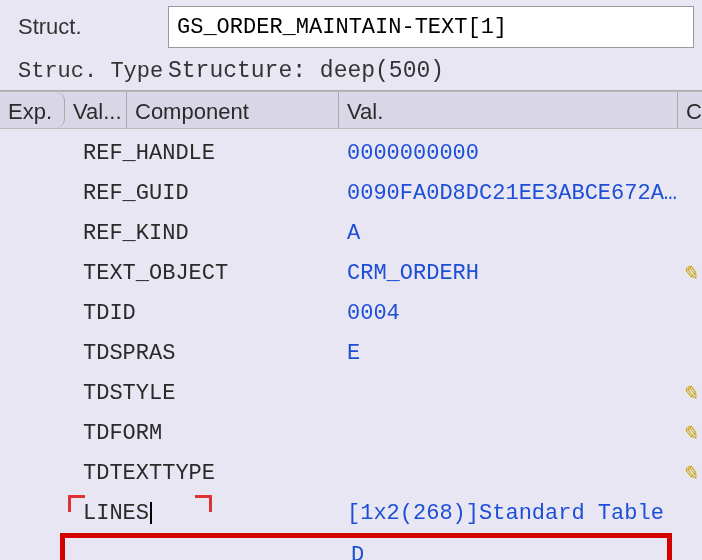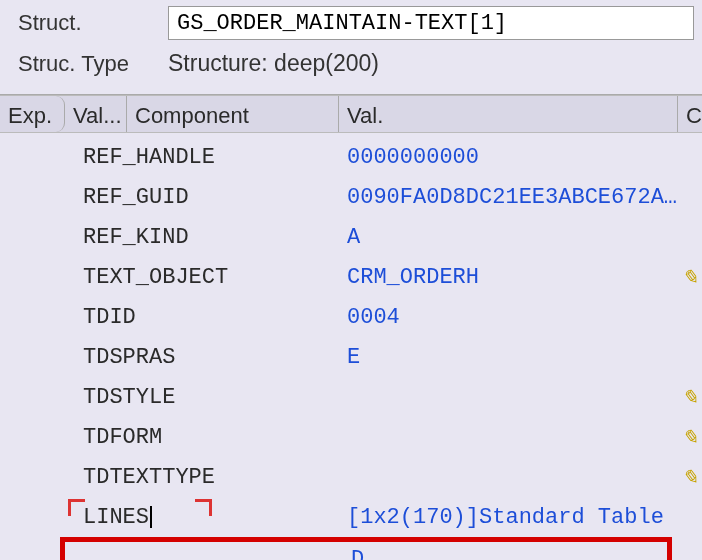--- a/index.html
+++ b/index.html
@@ -26,21 +26,21 @@
     margin-bottom: 10px;
     padding-left: 18px;
   }
   .field-label {
     font-size: 22px;
     color: #333;
     width: 150px;
   }
   .text-input {
     flex: 1;
-    height: 34px;
+    height: 42px;
     border: 1px solid #999;
     background: #ffffff;
     font-size: 22px;
     font-family: "Courier New", monospace;
     padding: 0 8px;
     margin-right: 8px;
     box-sizing: border-box;
   }
   .struct-type-value {
     font-size: 23px;
@@ -161,23 +161,23 @@
 </head>
 <body>
 
 <div class="container">
 
   <div class="top-area">
     <div class="field-row">
       <div class="field-label">Struct.</div>
       <input class="text-input" value="GS_ORDER_MAINTAIN-TEXT[1]" style="">
     </div>
-    <div class="field-row" style="margin-bottom:17px;">
+    <div class="field-row" style="margin-bottom:6px;font-family:Liberation Mono, monospace;">
       <div class="field-label">Struc. Type</div>
-      <div class="struct-type-value">Structure: deep(200)</div>
+      <div class="struct-type-value">Structure: deep(500)</div>
     </div>
   </div>
 
   <div class="sep-line"></div>
 
   <div class="table-head">
     <div class="th th-exp">Exp.</div>
     <div class="th th-valt">Val...</div>
     <div class="th th-comp">Component</div>
     <div class="th th-val">Val.</div>
@@ -253,21 +253,21 @@
         <div class="cell-valt"></div>
         <div class="cell-val"></div>
         <div class="cell-last">
           <span class="pencil">✎</span>
         </div>
       </div>
       <div class="row">
         <div class="cell-exp"></div>
         <div class="cell-comp">LINES<span class="text-caret"></span></div>
         <div class="cell-valt"></div>
-        <div class="cell-val">[1x2(170)]Standard Table</div>
+        <div class="cell-val">[1x2(268)]Standard Table</div>
         <div class="cell-last"></div>
         <div class="red-corners"></div>
       </div>
       <div class="row highlight-row">
         <div class="cell-exp"></div>
         <div class="cell-comp">MODE</div>
         <div class="cell-valt"></div>
         <div class="cell-val">D</div>
         <div class="cell-last"></div>
       </div>

